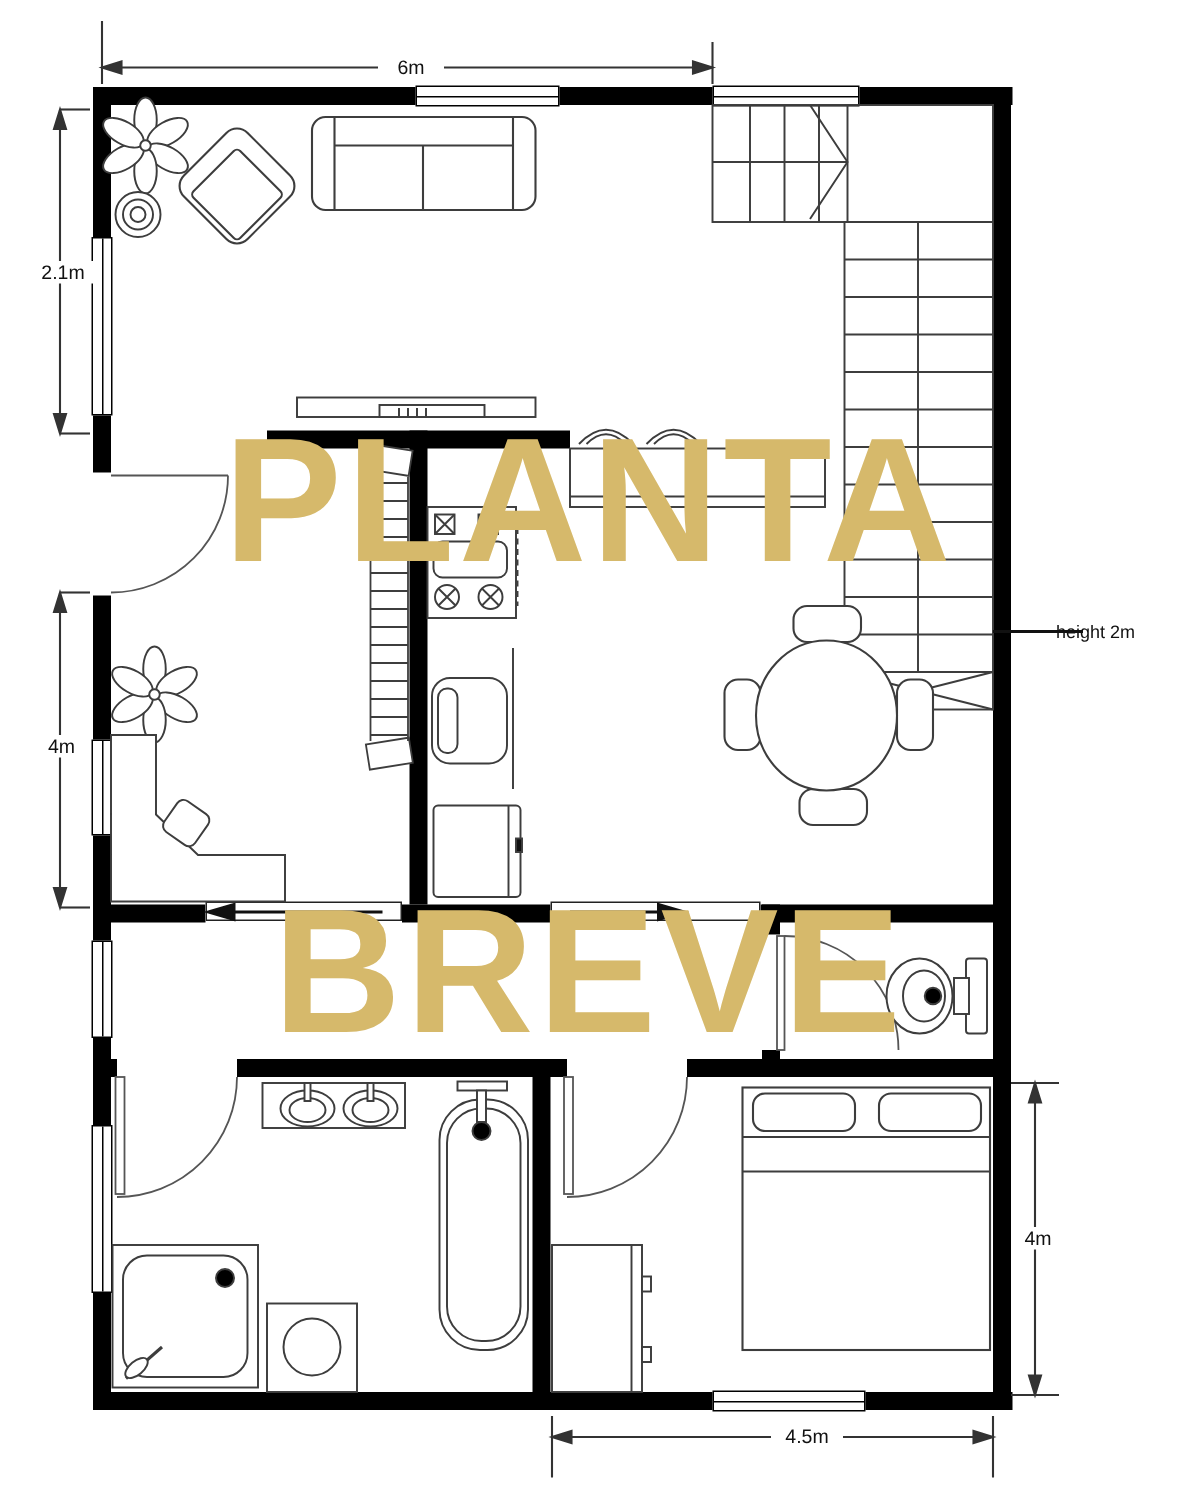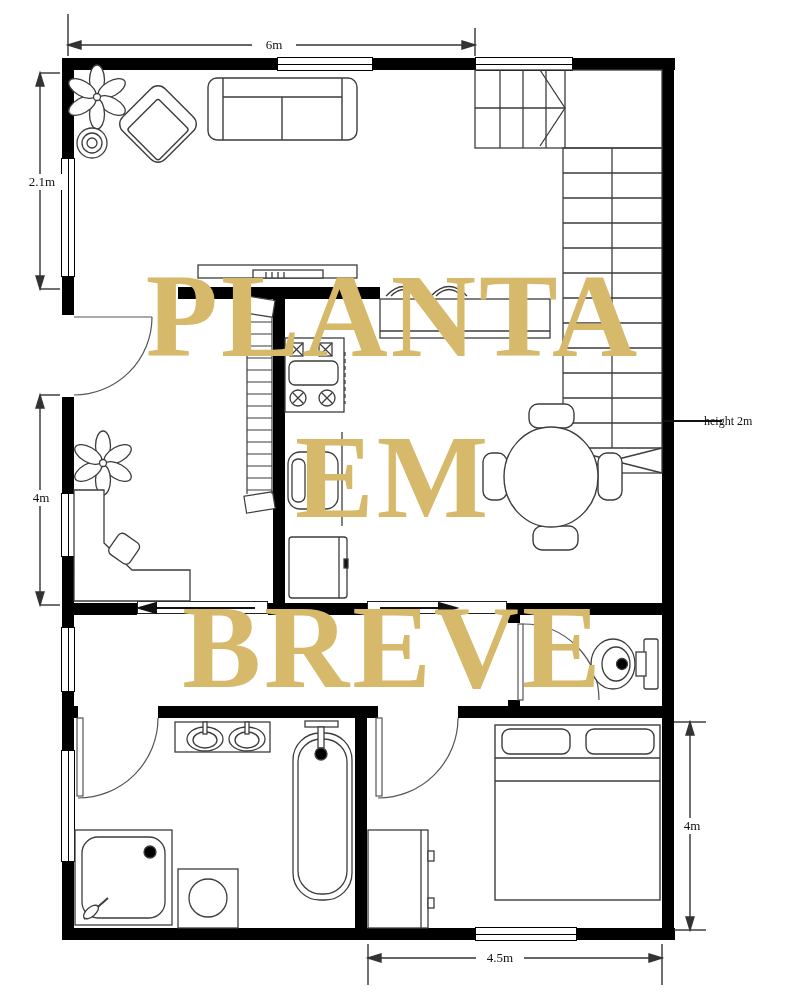--- a/index.html
+++ b/index.html
@@ -1,17 +1,17 @@
 <!DOCTYPE html>
 <html><head>
 <meta charset="utf-8">
 <style>
   html,body{margin:0;padding:0;background:#fff;}
   #plan{position:relative;width:786px;height:1000px;background:#fff;overflow:hidden;
-        font-family:Liberation Serif, serif;}
+        font-family:Liberation Sans, sans-serif;}
   .wall{position:absolute;background:#000;}
   .opening{position:absolute;background:#fff;}
   .window{position:absolute;background:#fff;border:1px solid #000;box-sizing:border-box;}
   .window.h::after{content:"";position:absolute;left:0;right:0;top:50%;border-top:1px solid #000;}
   .window.v::after{content:"";position:absolute;top:0;bottom:0;left:50%;border-left:1px solid #000;}
   .slider{position:absolute;background:#fff;border:1px solid #222;box-sizing:border-box;}
   svg{position:absolute;left:0;top:0;}
   .dimlabel{position:absolute;font-size:13px;color:#111;background:#fff;padding:0 2px;
             text-align:center;white-space:nowrap;}
   .note{position:absolute;font-size:12px;color:#111;white-space:nowrap;}
@@ -259,20 +259,19 @@
     </g>
     <g stroke="#111" stroke-width="2">
       <line x1="662" y1="421" x2="722" y2="421"></line>
     </g>
   </svg>
 
   <div class="dimlabel" style="left:252px;top:37px;width:40px">6m</div>
   <div class="dimlabel" style="left:18px;top:174px;width:44px">2.1m</div>
   <div class="dimlabel" style="left:22px;top:490px;width:34px">4m</div>
   <div class="dimlabel" style="left:675px;top:818px;width:30px">4m</div>
-  <div class="dimlabel" style="left:476px;top:950px;width:44px">4.5m</div>
+  <div class="dimlabel" style="left:514px;top:950px;width:44px">4.5m</div>
   <div class="note" style="left:704px;top:414px">height 2m</div>
 
-  <div class="wm" style="top: 258px; color: rgb(214, 185, 107);">PLANTA</div>
-  <div class="wm" style="top: 419px; color: rgb(214, 185, 107);">EM</div>
+  <div class="wm" style="top: 275px; color: rgb(214, 185, 107);">PLANTA</div>
   <div class="wm" style="top: 589px; color: rgb(214, 185, 107); text-align: center;">BREVE</div>
 
 </div>
 
 </body></html>

